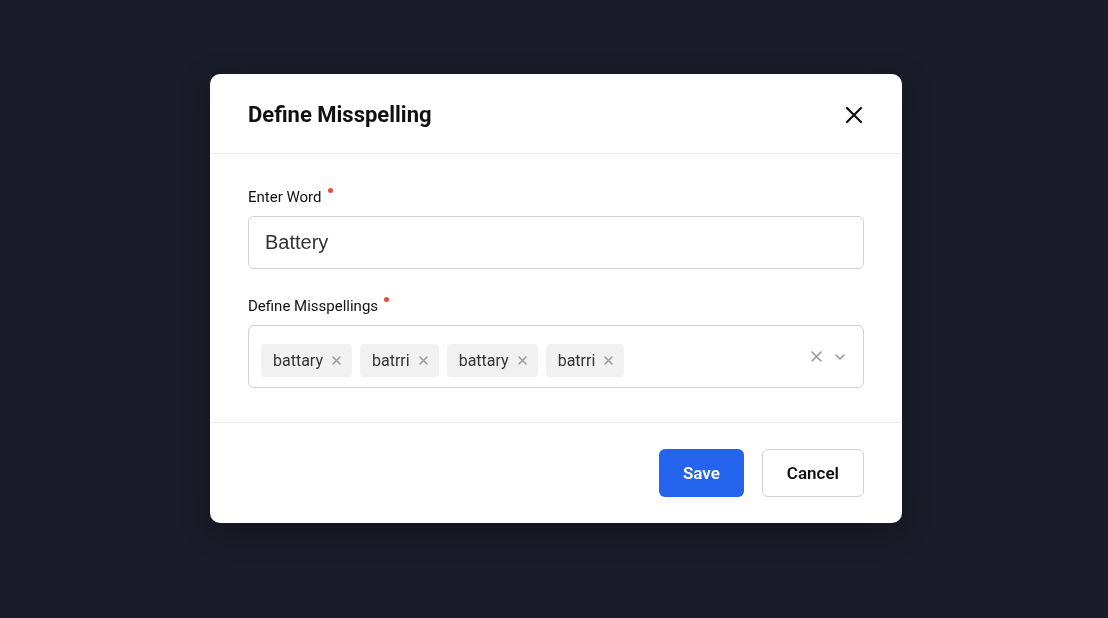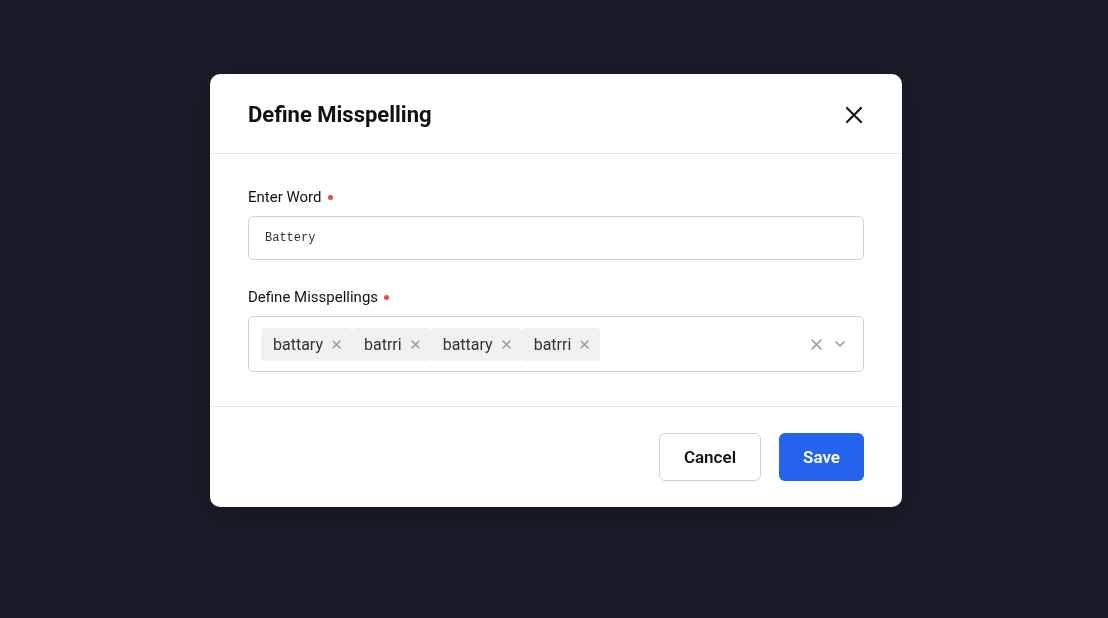--- a/index.html
+++ b/index.html
@@ -39,56 +39,57 @@
   justify-content: center;
 }
 .modal-body {
   padding: 34px 38px 34px 38px;
 }
 .field-label {
   font-size: 15px;
   color: #111;
   margin-bottom: 10px;
   display: flex;
-  align-items: center;
   gap: 6px;
 }
 .req-dot {
   width: 5px;
   height: 5px;
   background: #e74c3c;
   border-radius: 50%;
   display: inline-block;
 }
 .text-input {
   width: 100%;
   border: 1px solid #d1d1d1;
   border-radius: 6px;
   padding: 14px 16px;
-  font-size: 12px;
+  font-size: 20px;
   color: #333;
   outline: none;
-  font-family: Liberation Mono, monospace;
+  font-family: Liberation Sans, sans-serif;
 }
 .field { margin-bottom: 28px; }
 .field:last-child { margin-bottom: 0; }
 .tags-input {
   width: 100%;
   border: 1px solid #d1d1d1;
   border-radius: 6px;
   padding: 10px 12px;
   display: flex;
   align-items: center;
   gap: 8px;
   min-height: 56px;
 }
 .tags-wrap {
   display: flex;
+  gap: 8px;
   flex-wrap: wrap;
   flex: 1;
+  margin-top: 8px;
 }
 .tag {
   display: inline-flex;
   align-items: center;
   gap: 8px;
   background: #f1f1f1;
   border-radius: 4px;
   padding: 7px 10px 7px 12px;
   font-size: 16px;
   color: #333;
@@ -208,16 +209,16 @@
                 <path d="M3 5 L7 9 L11 5" stroke="#999" stroke-width="1.6" fill="none" stroke-linecap="round" stroke-linejoin="round"></path>
               </svg>
           </span>
         </div>
       </div>
     </div>
 
   </div>
 
   <div class="modal-footer">
+    <button class="btn btn-save">Save</button>
     <button class="btn btn-cancel">Cancel</button>
-    <button class="btn btn-save">Save</button>
   </div>
 </div>
 
 </body></html>

